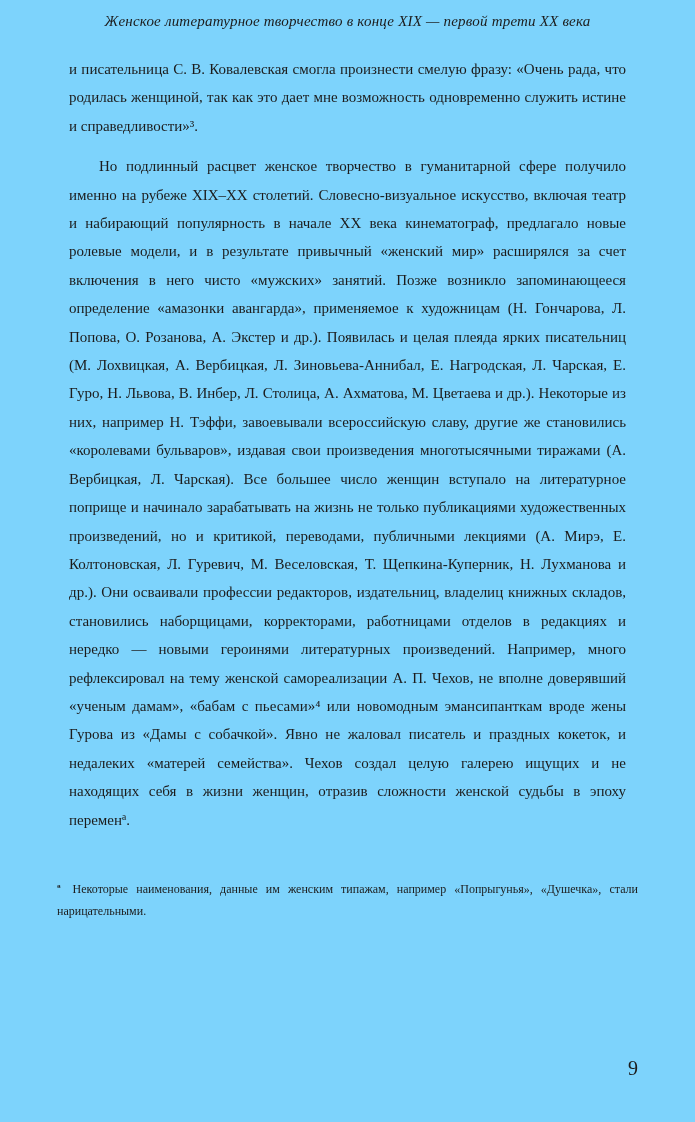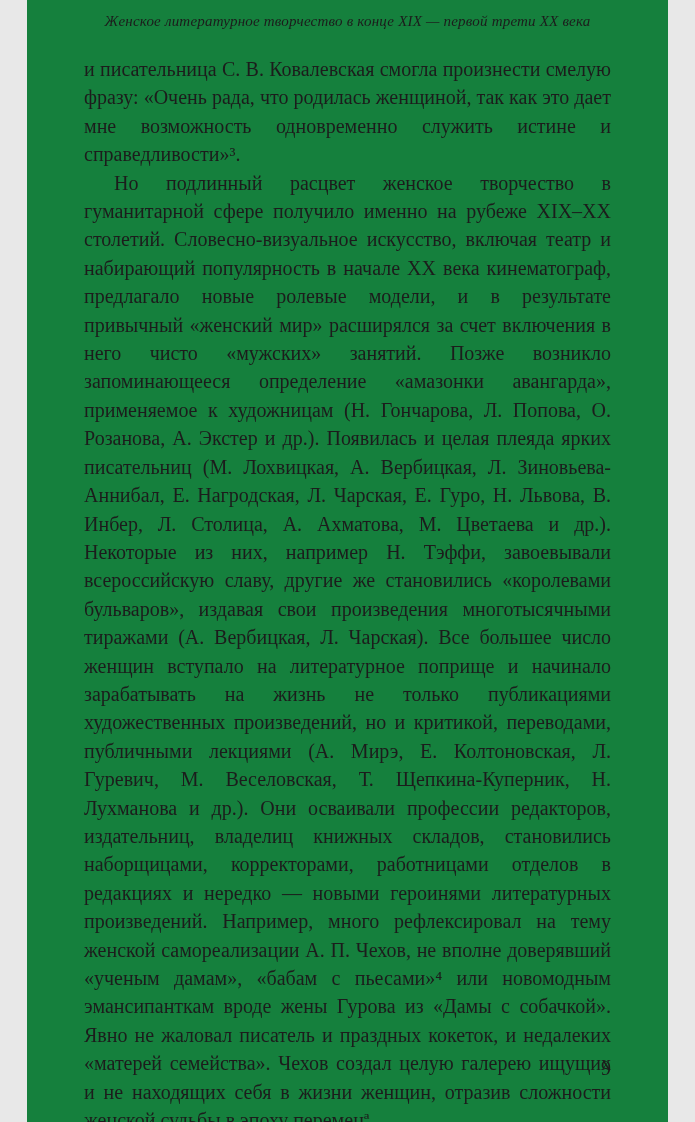--- a/index.html
+++ b/index.html
@@ -2,41 +2,41 @@
 <html lang="ru"><head>
 <meta charset="utf-8">
 <style>
   html, body {
     margin: 0;
     padding: 0;
     background: #e8e8e8;
   }
   .page {
     position: relative;
-    width: 641px;
+    width: 695px;
     height: 1122px;
     margin: 0 auto;
-    background: #15803d;
+    background: #7dd3fc;
     box-sizing: border-box;
     padding: 11px 57px 0 57px;
     font-family: "Liberation Serif", "DejaVu Serif", serif;
     color: #1c1c1c;
     overflow: hidden;
   }
   .running-title {
     font-style: italic;
     font-size: 15px;
     line-height: 20px;
     text-align: center;
     letter-spacing: 0.2px;
     margin: 0 0 24px 0;
   }
   .body-text p {
-    margin: 0;
-    font-size: 20px;
+    margin: 12px;
+    font-size: 15px;
     line-height: 28.4px;
     text-align: justify;
     hyphens: auto;
     -webkit-hyphens: auto;
   }
   .body-text p.indent {
     text-indent: 30px;
   }
   .footnote {
     margin-top: 44px;

